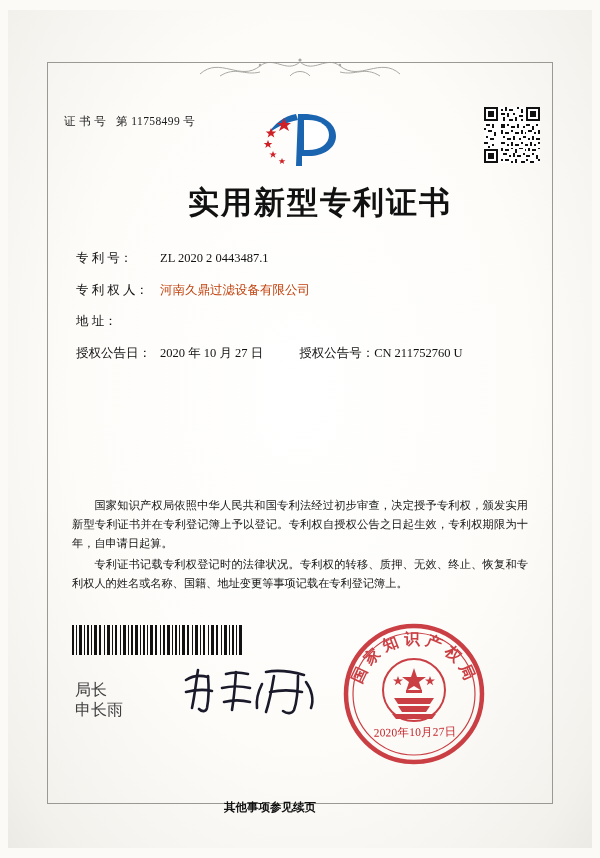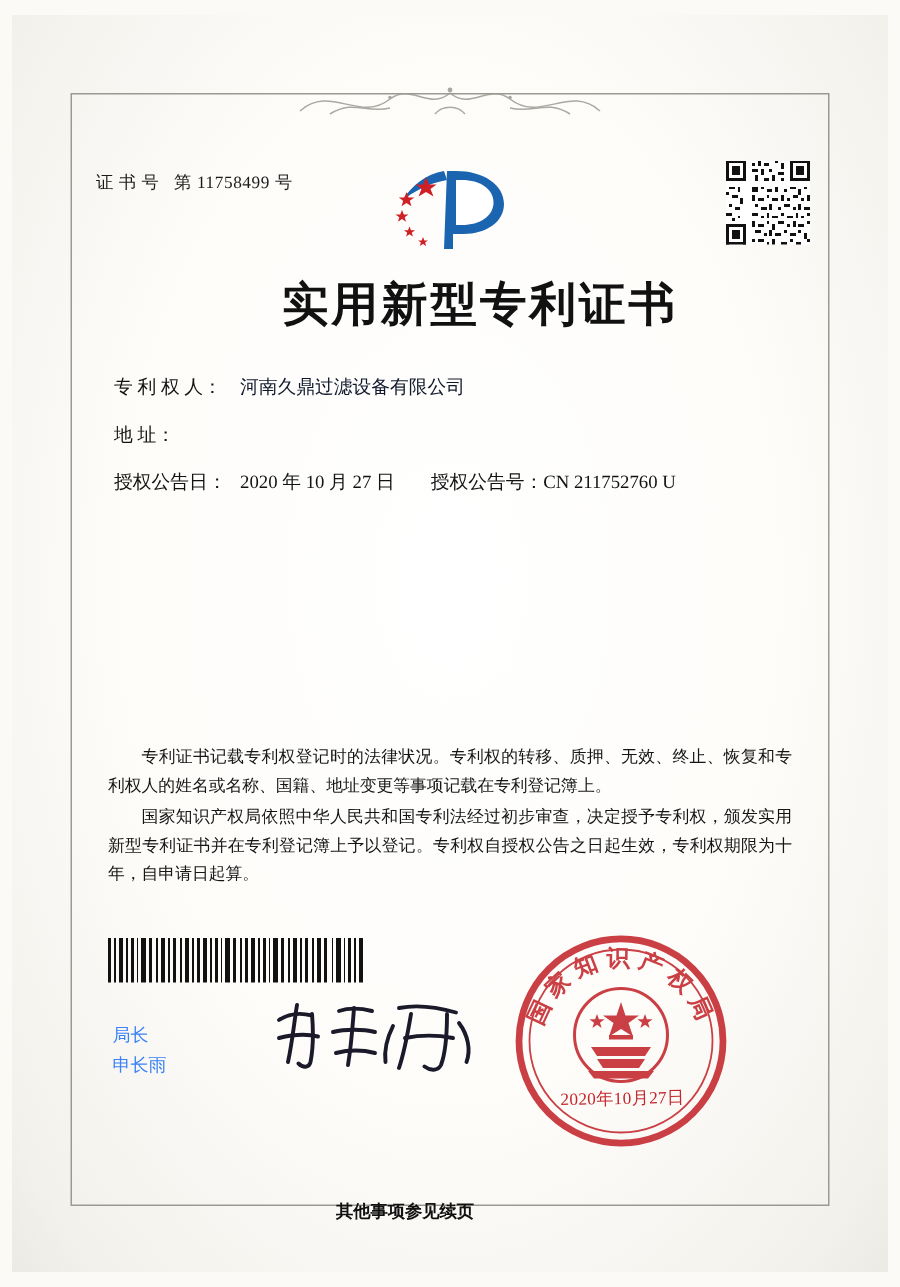--- a/index.html
+++ b/index.html
@@ -102,27 +102,27 @@
   }
   .flabel {
     width: 84px;
     flex: 0 0 84px;
     letter-spacing: 0px;
   }
   .fvalue {
     color: #121212;
   }
   .fvalue.red {
-    color: #0f172a;
+    color: #c2410c;
   }
   .frow.dual {
     justify-content: flex-start;
   }
   .secondlabel {
-    margin-left: 24px;
+    margin-left: 36px;
   }
 
   
   .body-text {
     position: absolute;
     left: 72px; top: 496px;
     width: 456px;
     font-size: 11.2px;
     line-height: 19px;
     color: #151515;
@@ -137,23 +137,23 @@
   .barcode {
     position: absolute;
     left: 72px; top: 625px;
     width: 170px; height: 30px;
   }
 
   
   .sig-label {
     position: absolute;
     left: 75px; top: 680px;
-    font-size: 12px;
+    font-size: 16px;
     line-height: 20px;
-    color: #3b82f6;
+    color: #404040;
   }
   .signature {
     position: absolute;
     left: 178px; top: 662px;
     width: 148px; height: 56px;
   }
 
   
   .seal {
     position: absolute;
@@ -330,37 +330,41 @@
       <polygon points="28,32 29.2,35 32.3,35 29.8,36.9 30.7,39.9 28,38 25.3,39.9 26.2,36.9 23.7,35 26.8,35"></polygon>
       <polygon points="33,43 34,45.5 36.7,45.5 34.5,47.1 35.3,49.7 33,48.1 30.7,49.7 31.5,47.1 29.3,45.5 32,45.5"></polygon>
       <polygon points="42,50 42.9,52.3 45.3,52.3 43.4,53.7 44.1,56 42,54.6 39.9,56 40.6,53.7 38.7,52.3 41.1,52.3"></polygon>
     </g>
   </svg>
 
   <div class="title">实用新型专利证书</div>
 
   <div class="fields">
     <div class="frow">
+      <span class="flabel">专 利 号：</span>
+      <span class="fvalue">ZL 2020 2 0443487.1</span>
+    </div>
+    <div class="frow">
       <span class="flabel">专 利 权 人：</span>
       <span class="fvalue red">河南久鼎过滤设备有限公司</span>
     </div>
     <div class="frow">
       <span class="flabel">地 址：</span>
     </div>
     <div class="frow dual">
       <span class="flabel">授权公告日：</span>
       <span class="fvalue">2020 年 10 月 27 日</span>
       <span class="secondlabel">授权公告号：</span>
       <span class="fvalue">CN 211752760 U</span>
     </div>
   </div>
 
   <div class="body-text">
+    <p>国家知识产权局依照中华人民共和国专利法经过初步审查，决定授予专利权，颁发实用新型专利证书并在专利登记簿上予以登记。专利权自授权公告之日起生效，专利权期限为十年，自申请日起算。</p>
     <p>专利证书记载专利权登记时的法律状况。专利权的转移、质押、无效、终止、恢复和专利权人的姓名或名称、国籍、地址变更等事项记载在专利登记簿上。</p>
-    <p>国家知识产权局依照中华人民共和国专利法经过初步审查，决定授予专利权，颁发实用新型专利证书并在专利登记簿上予以登记。专利权自授权公告之日起生效，专利权期限为十年，自申请日起算。</p>
   </div>
 
   <svg class="barcode" viewBox="0 0 170 30" shape-rendering="crispEdges">
     <g fill="#111">
       <rect x="0" y="0" width="2" height="30"></rect>
         <rect x="4" y="0" width="1" height="30"></rect>
       <rect x="7" y="0" width="3" height="30"></rect>
         <rect x="12" y="0" width="1" height="30"></rect>
       <rect x="15" y="0" width="2" height="30"></rect>
         <rect x="19" y="0" width="1" height="30"></rect>

